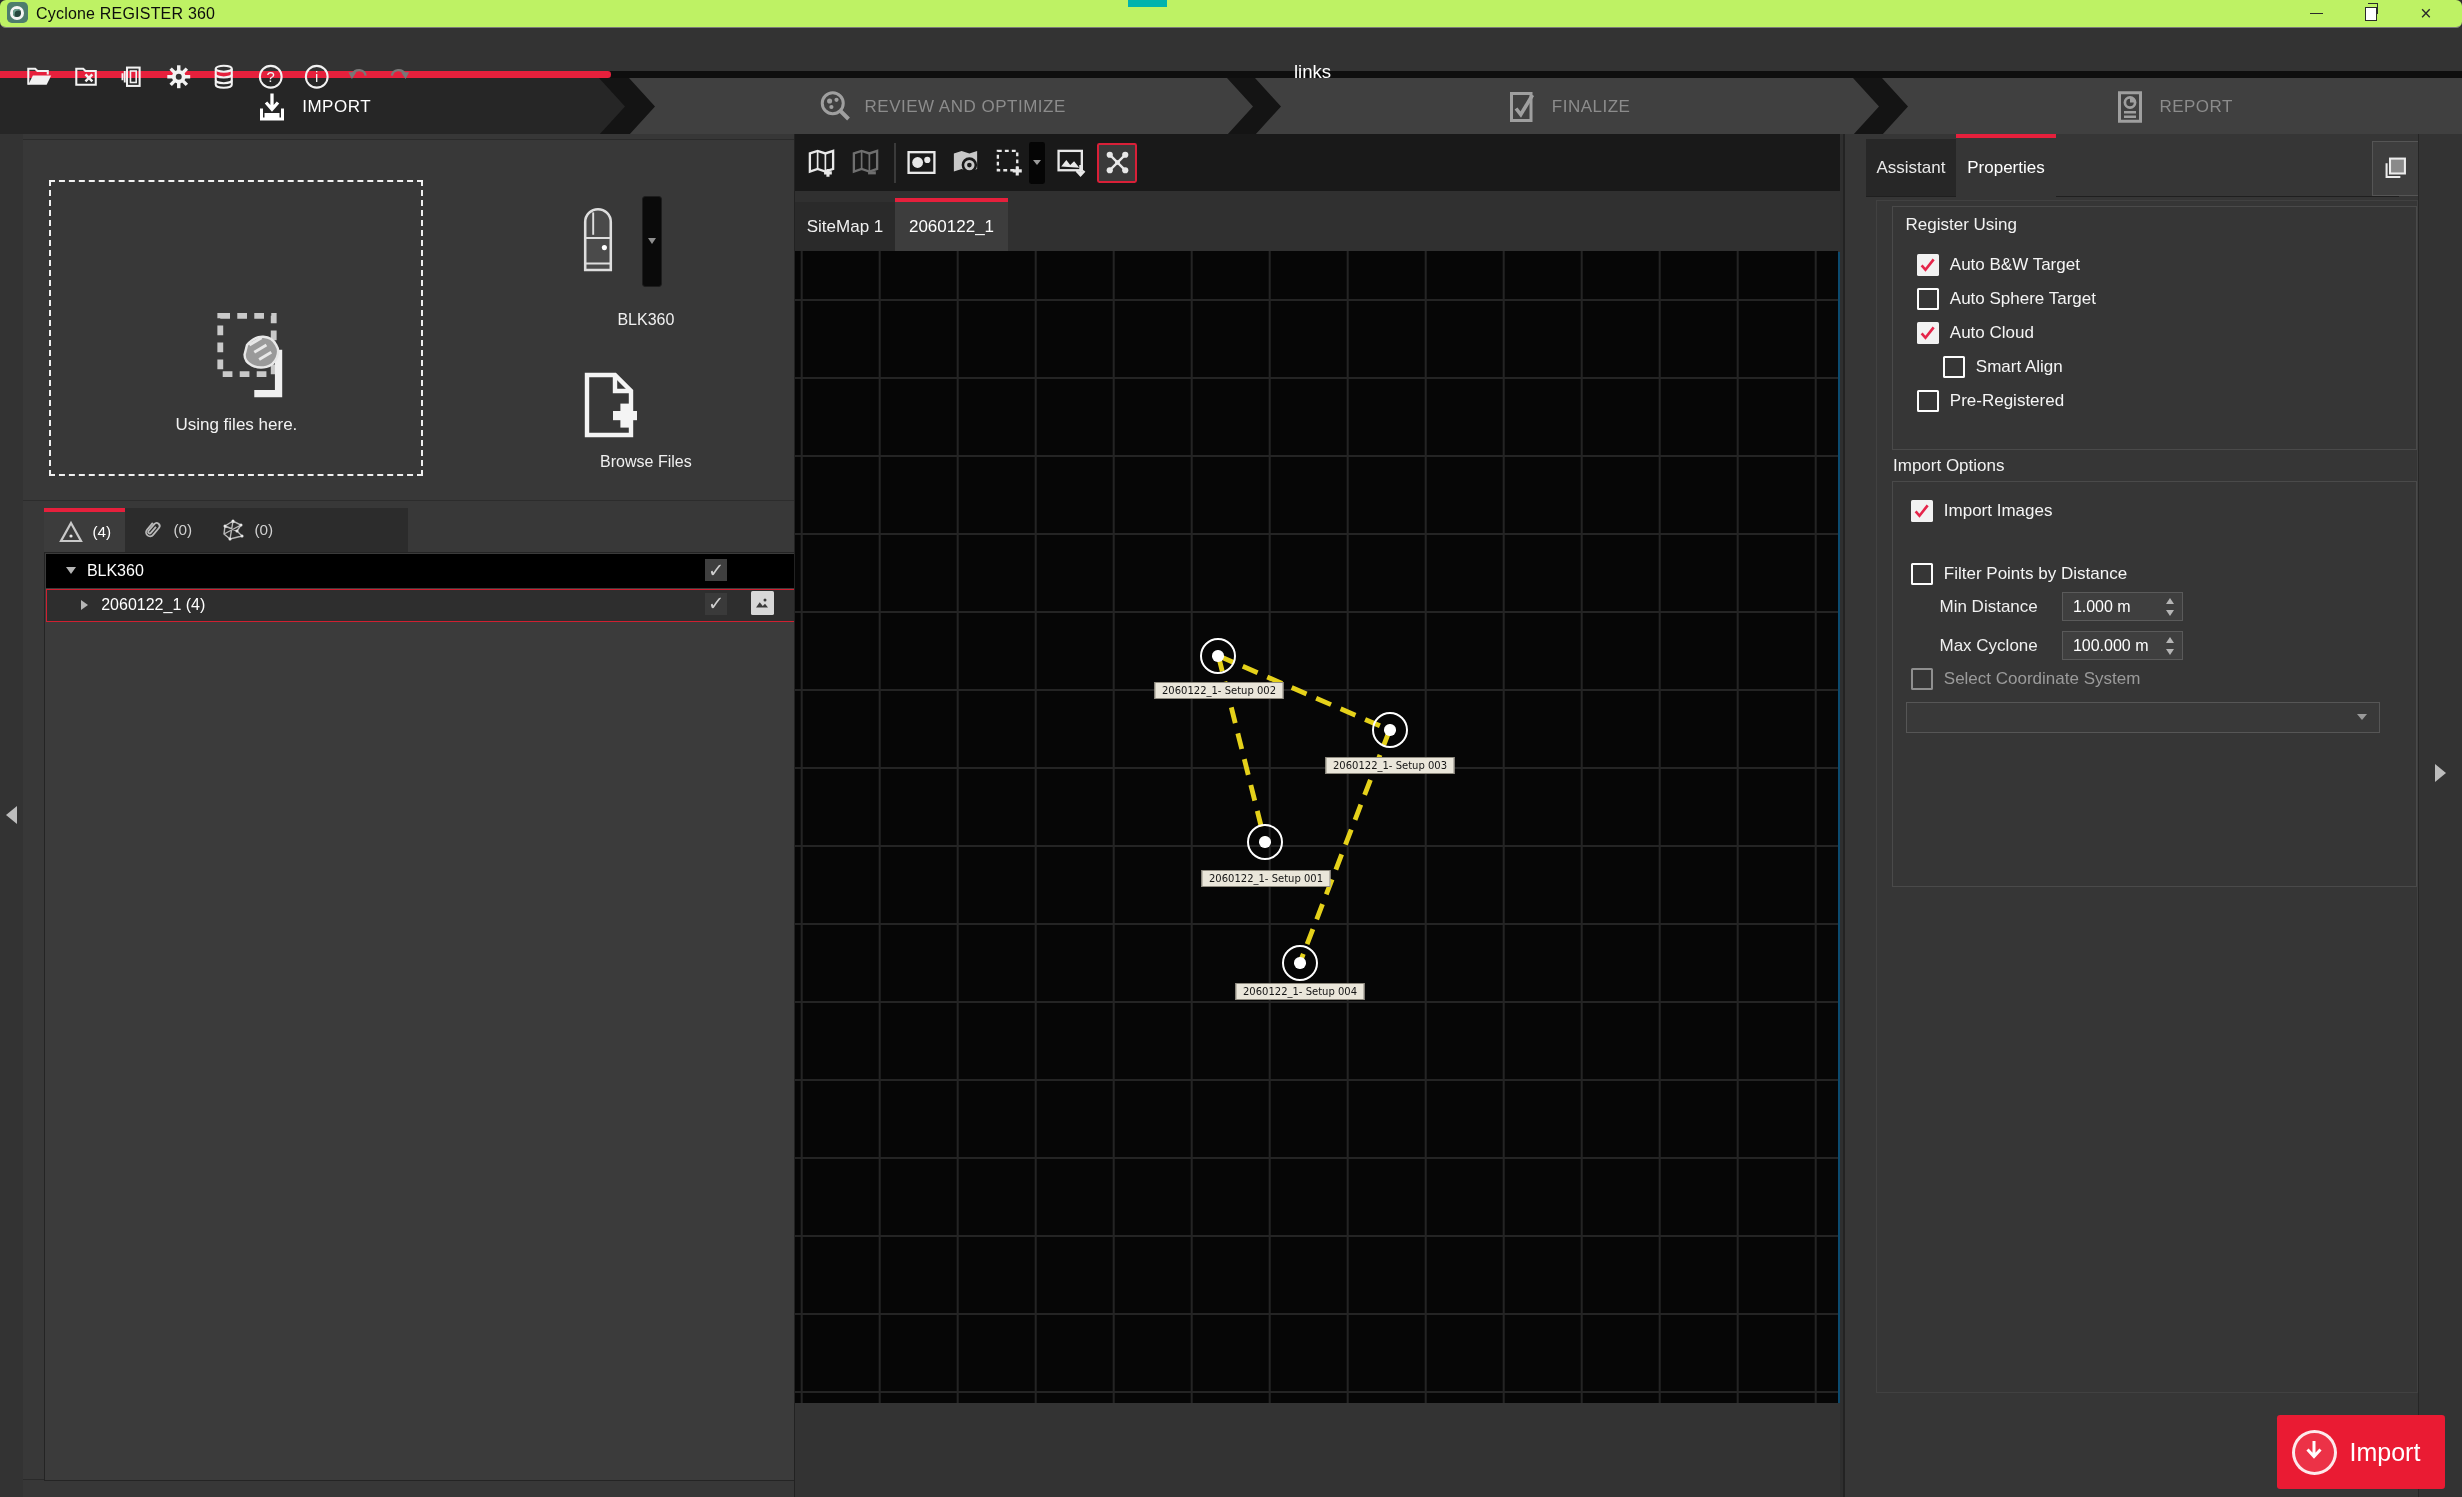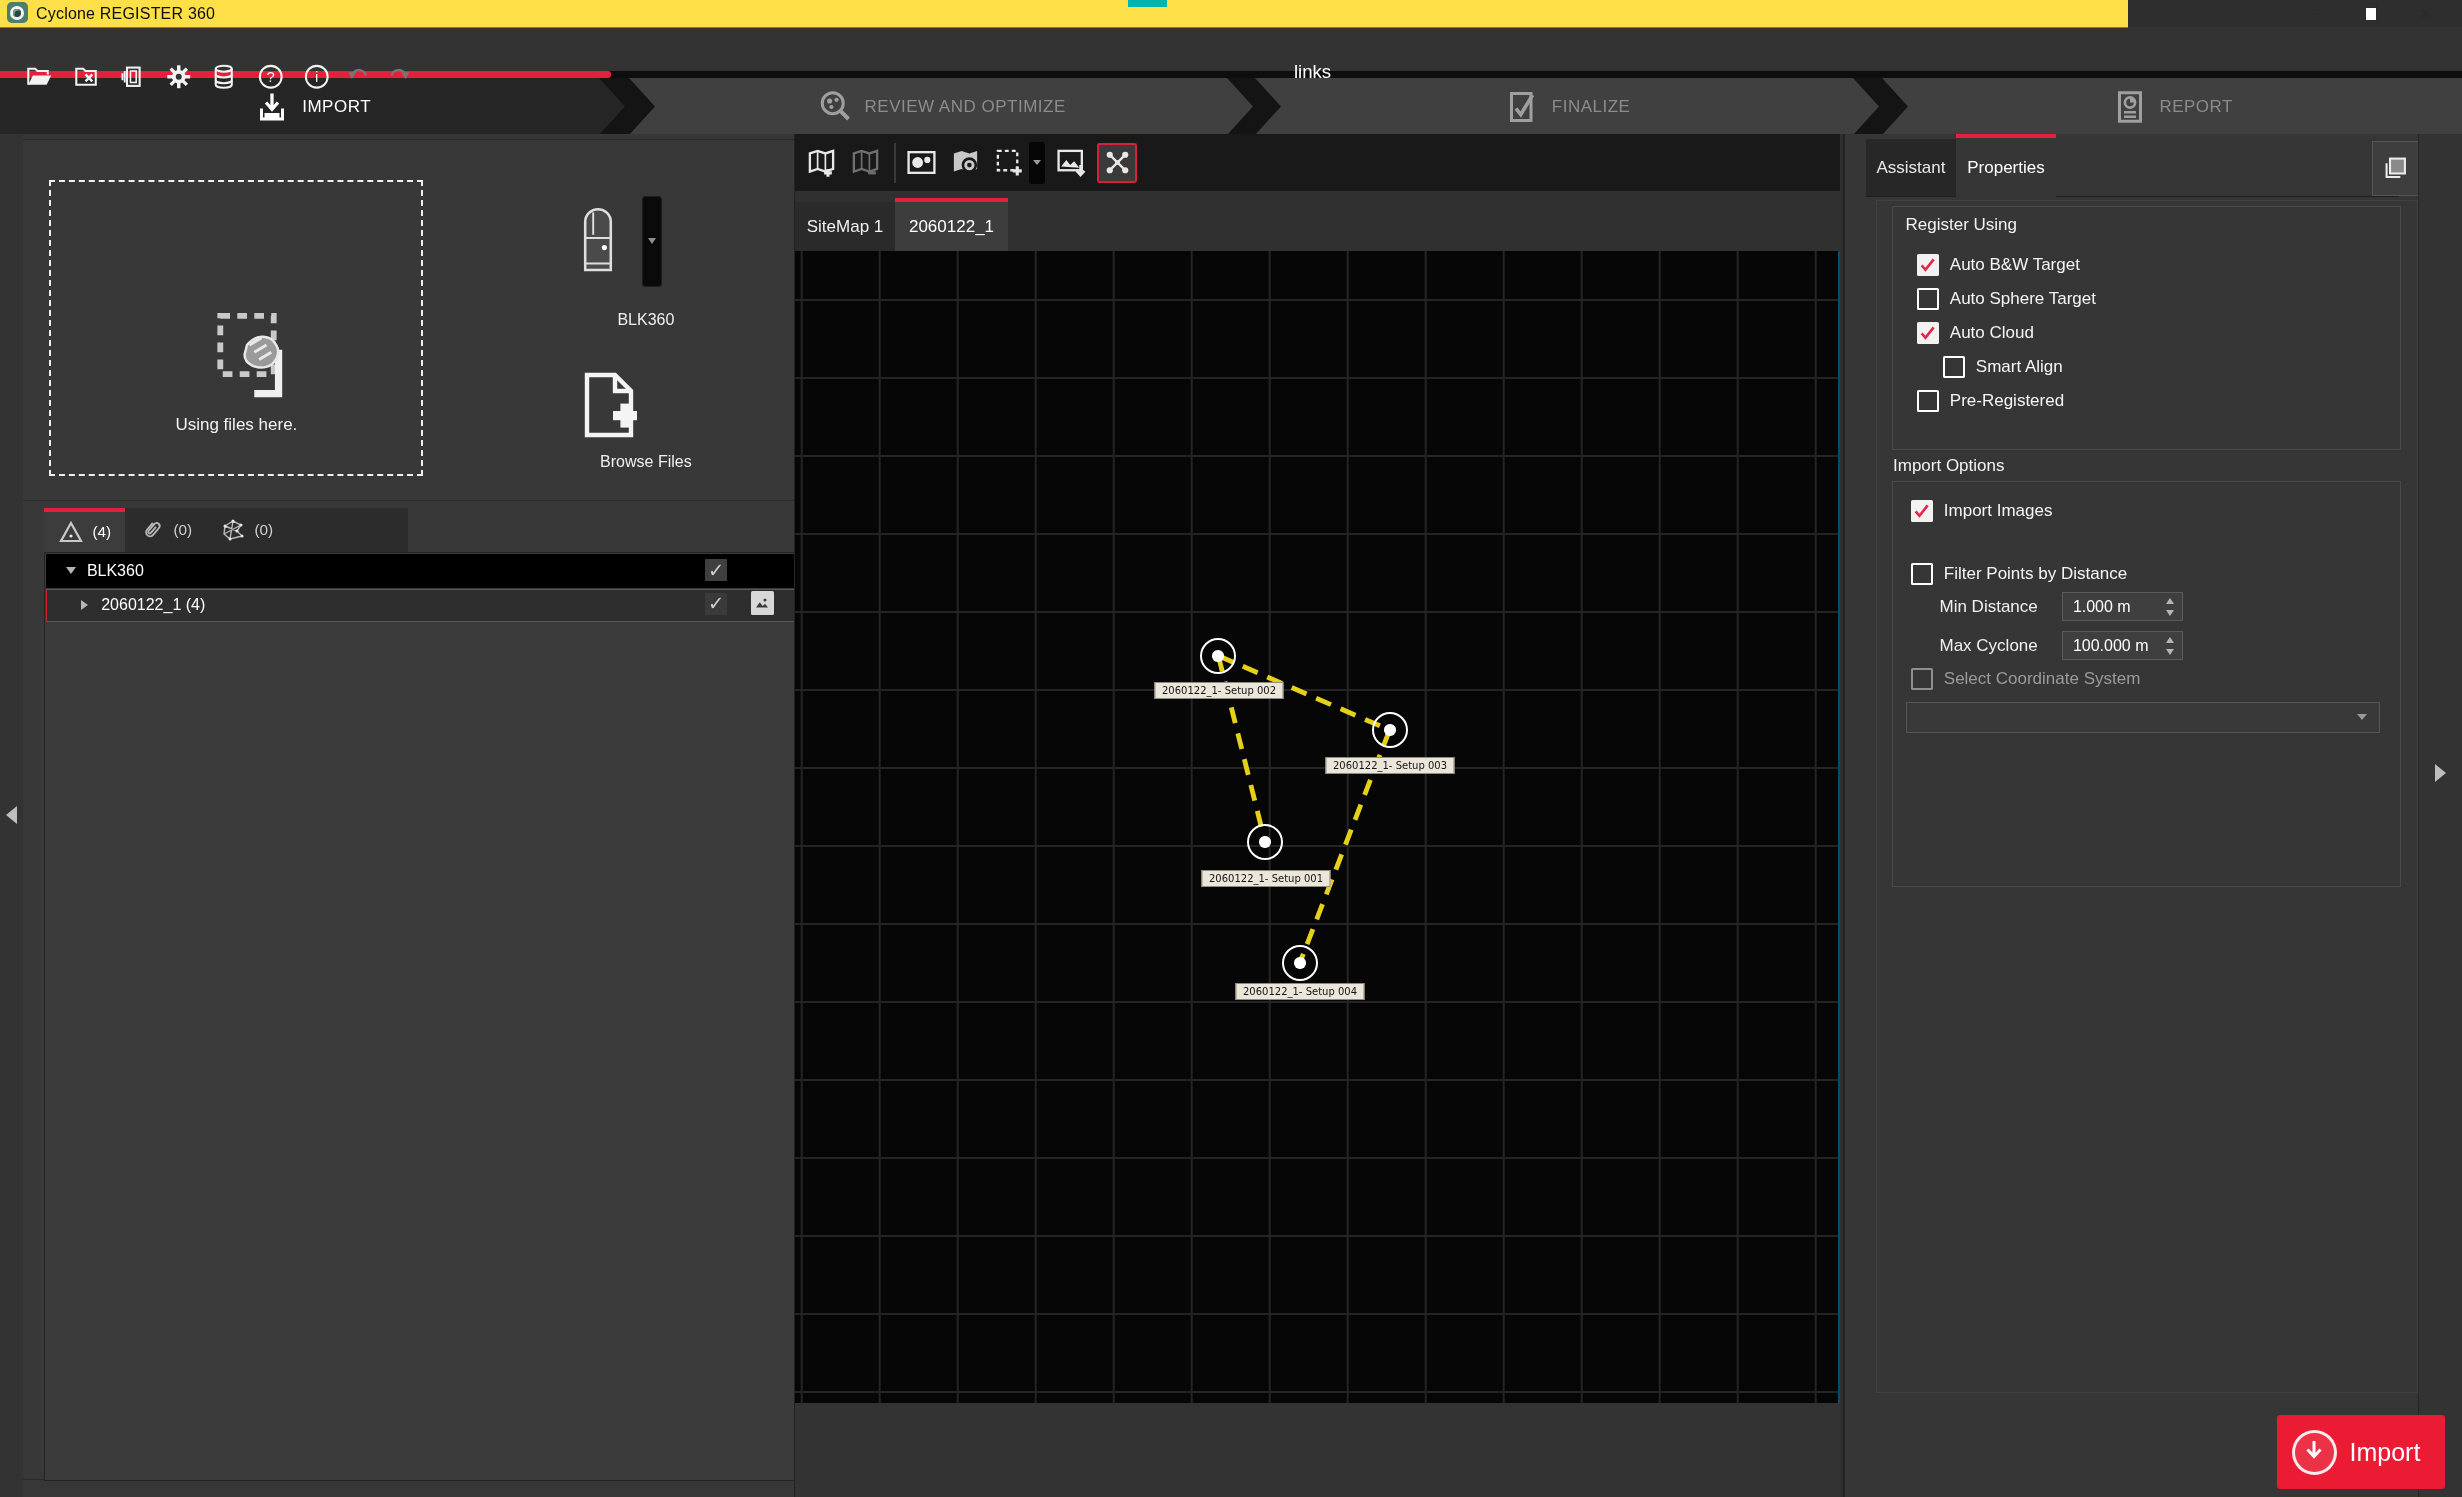--- a/index.html
+++ b/index.html
@@ -1,21 +1,21 @@
 <!DOCTYPE html>
 <html style="font-size:13px"><head>
 <meta charset="utf-8">
 <style>
   html,body{margin:0;padding:0;background:#151515;}
   body{width:2462px;height:1498px;font-family:"Liberation Sans",sans-serif;-webkit-font-smoothing:antialiased;}
   #app{position:relative;width:2462px;height:1498px;overflow:hidden;background:#2e2e2e;}
   .abs{position:absolute;}
 
   
-  #titlebar{left:0;top:0;width:2128px;height:27px;background:#fde047;border-bottom:1.6px solid #7a7a7a;z-index:50;}
+  #titlebar{left:0;top:0;width:2462px;height:27px;background:#bef264;border-bottom:1.6px solid #7a7a7a;z-index:50;border-radius:6px;}
   #app-logo{left:6.5px;top:2.4px;width:21px;height:21px;border-radius:4.8px;background:#4e7d6d;display:flex;align-items:center;justify-content:center;}
   #app-logo .ring{width:14.5px;height:14.5px;border-radius:50%;background:#f4f4f4;display:flex;align-items:center;justify-content:center;}
   #app-logo .core{width:7.3px;height:7.3px;border-radius:50%;background:#27473e;box-shadow:inset 1.6px 1.6px 0 #6fa191;}
   #title-text{left:36px;top:0;height:27px;display:flex;align-items:center;font-size:16px;color:#0d0d0d;font-weight:500;letter-spacing:0.2px;}
   .taskbar-chip{left:1128px;top:0;width:39px;height:7.3px;background:#00b3ad;}
   .winbtn{top:0;width:50px;height:27px;display:flex;align-items:center;justify-content:center;color:#2b2b2b;}
   #btn-min{left:2291px;}#btn-max{left:2346px;}#btn-close{left:2401px;font-size:19.4px;line-height:1;}
   #btn-min .bar{width:13px;height:1.6px;background:#2b2b2b;}
   #btn-max .sq{width:10.5px;height:12px;border:1.6px solid #2b2b2b;position:relative;background:#fff;}
   #btn-max .sq:before{content:"";position:absolute;left:2.4px;top:-4.8px;width:9px;height:10.5px;border:1.6px solid #2b2b2b;border-bottom:none;border-left:none;}
@@ -113,21 +113,21 @@
   #viewer-bottom{left:0;top:1269px;width:1045px;height:95px;background:#333333;}
 
   
   #right-panel{left:1843px;top:0;width:575px;height:1364px;background:#363636;border-left:2.4px solid #232323;}
   
   #rp-tab-assistant{left:21px;top:4.8px;width:90px;height:58px;background:#272727;color:#e8e8e8;display:flex;align-items:center;justify-content:center;font-size:17px;}
   #rp-tab-properties{left:111px;top:0;width:100px;height:63px;background:#363636;border-top:4.8px solid #e6203c;color:#ffffff;display:flex;align-items:center;justify-content:center;font-size:17px;box-sizing:border-box;z-index:2;}
   #rp-pane-line{left:21px;top:62px;width:533px;height:0.8px;background:#1f1f1f;}
   #layered-icon{left:527px;top:6.5px;width:45px;height:53px;background:#3e3e3e;border:0.8px solid #555;display:flex;align-items:center;justify-content:center;color:#ececec;}
   #rp-container{left:31px;top:66px;width:540px;height:1191px;border:0.8px solid #414141;}
-  .groupbox{position:absolute;left:14.5px;width:507px;border:0.8px solid #4a4a4a;}
+  .groupbox{position:absolute;left:14.5px;width:507px;border:0.8px solid #4a4a4a;padding-left:16px;}
   #grp-register{top:4.8px;height:242px;}
   #grp-import{top:280px;height:404px;}
   .grp-title{position:absolute;left:13px;top:8px;color:#f2f2f2;font-size:17px;}
   #io-title{position:absolute;left:16px;top:255px;color:#f2f2f2;font-size:17px;}
   .cb-row{position:absolute;display:flex;align-items:center;gap:11.3px;}
   .cb{width:22px;height:22px;box-sizing:border-box;display:flex;align-items:center;justify-content:center;}
   .cb.checked{background:#f2f2f2;border-radius:1.6px;}
   .cb.unchecked{border:2.4px solid #fdfdfd;border-radius:1.6px;background:transparent;}
   .cb.disabled{border:2.4px solid #8f8f8f;}
   .cb svg{width:15.3px;height:13.7px;}

